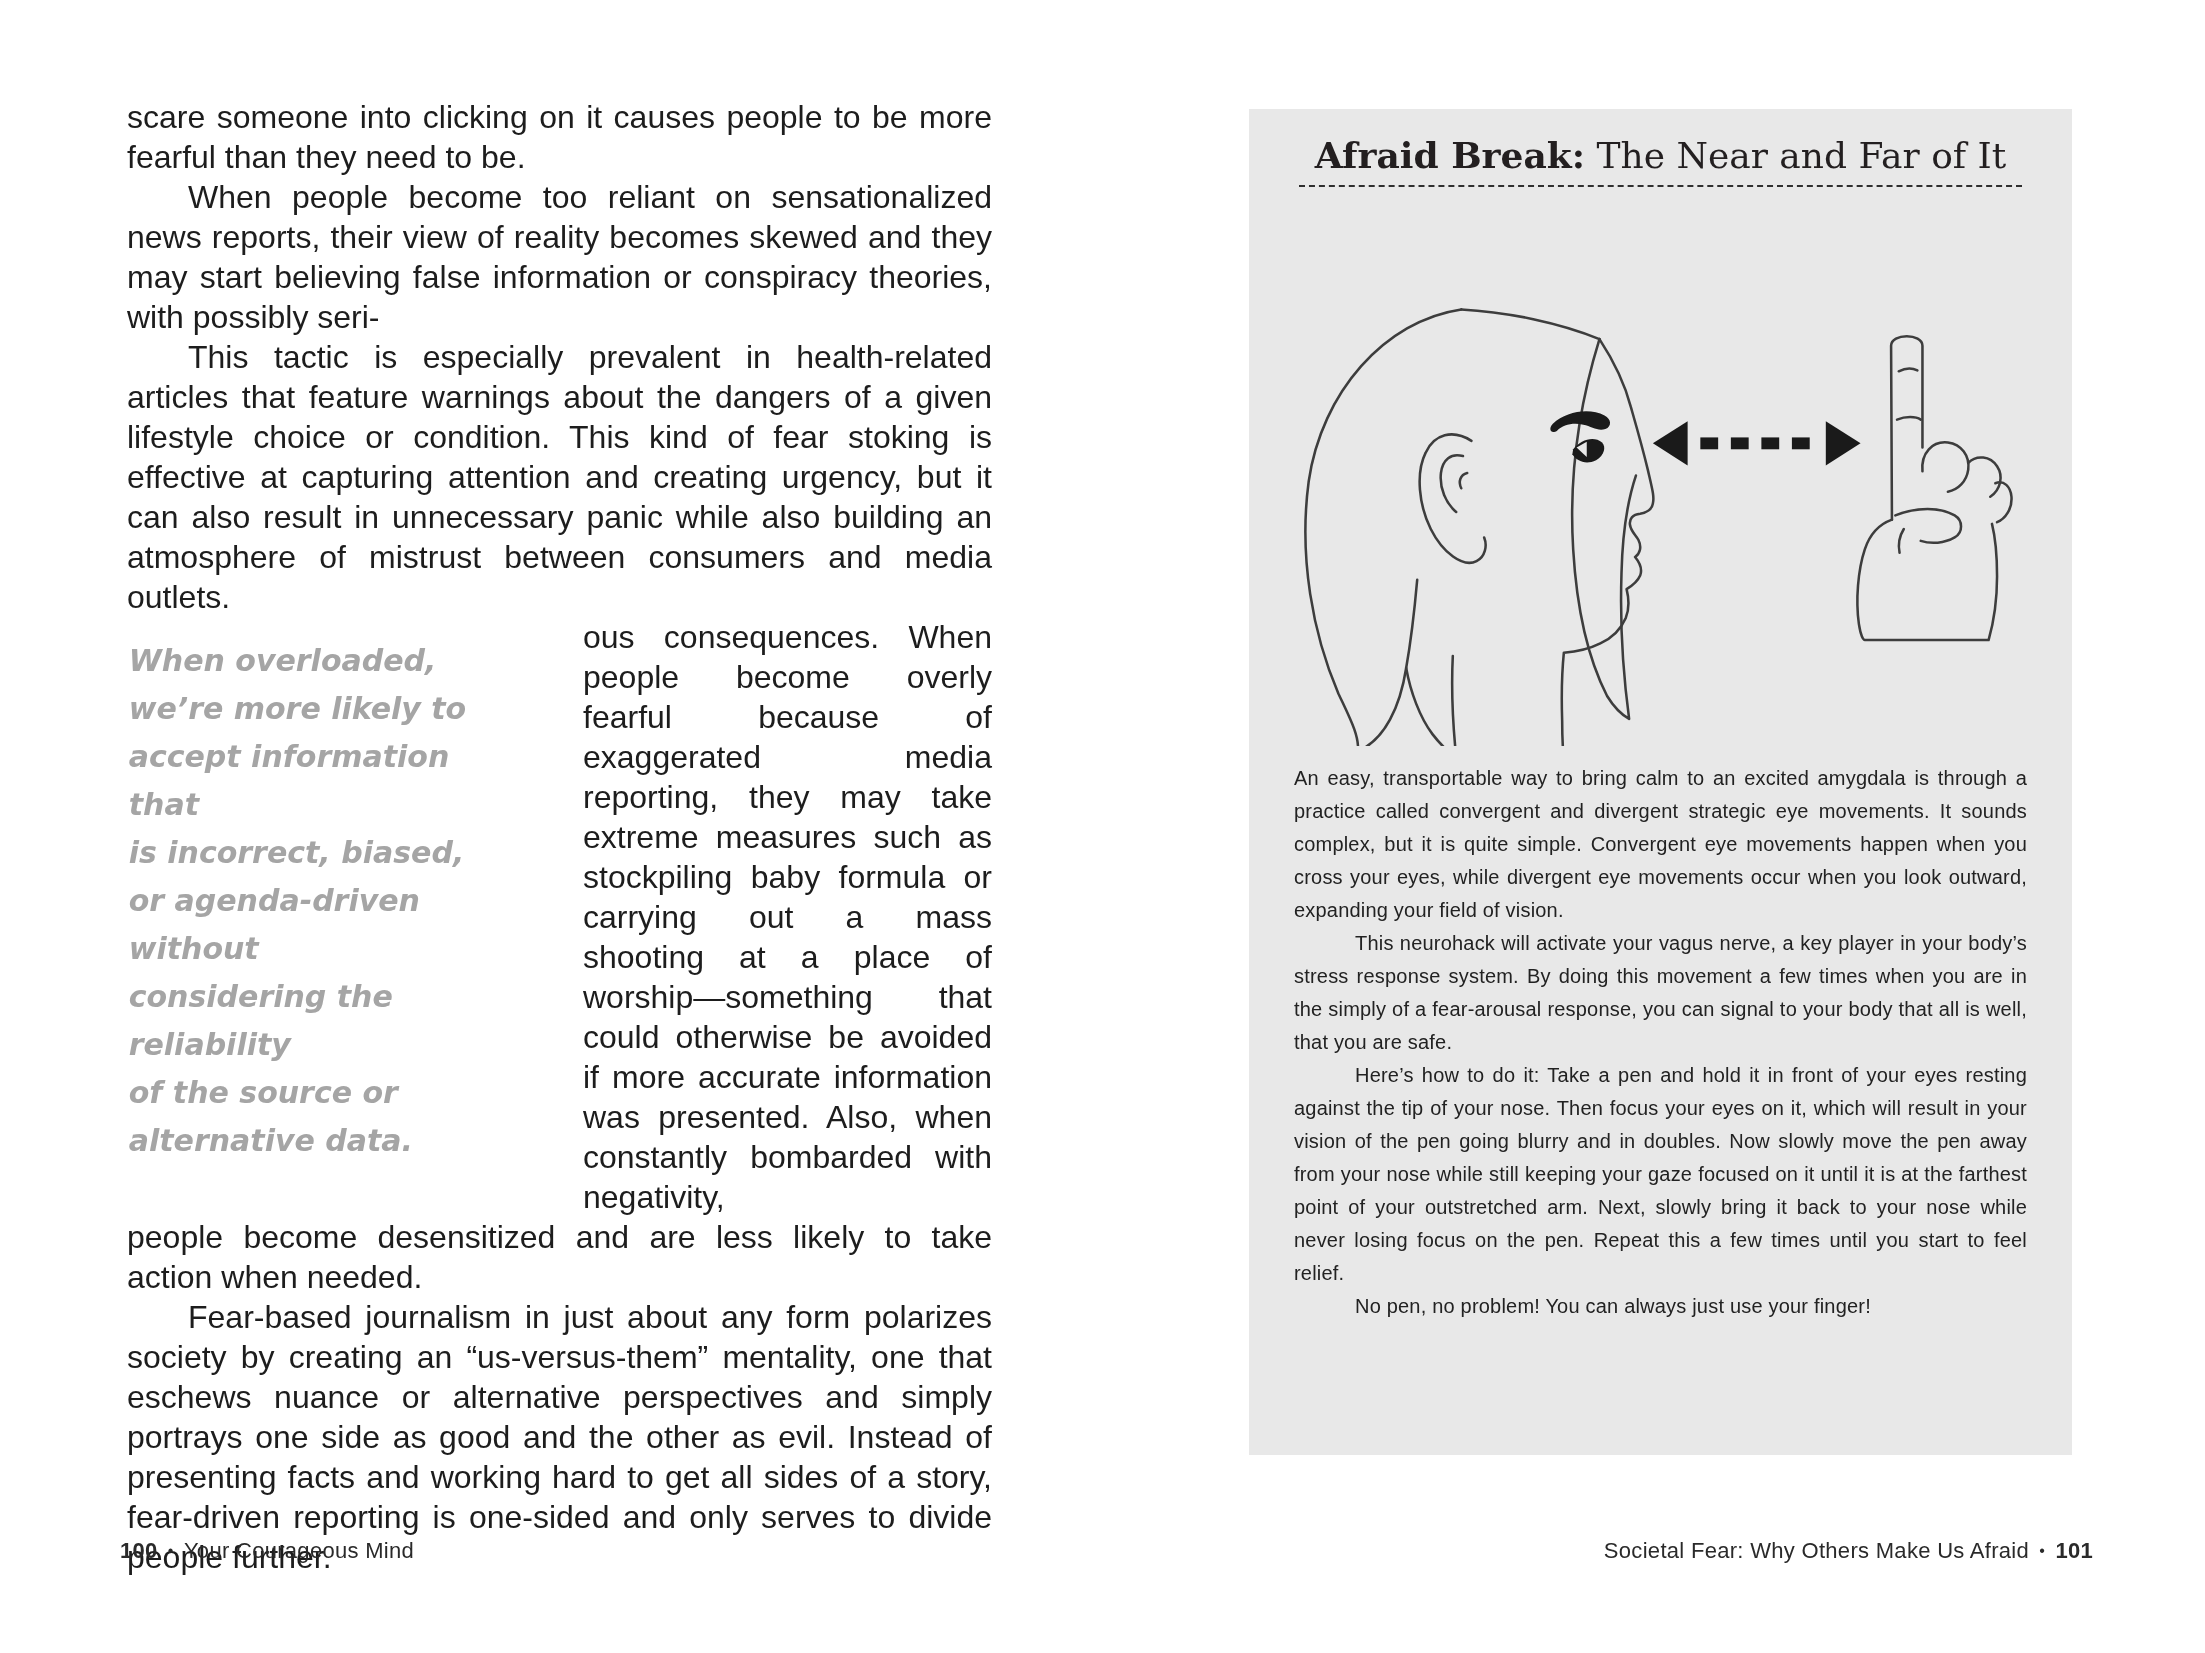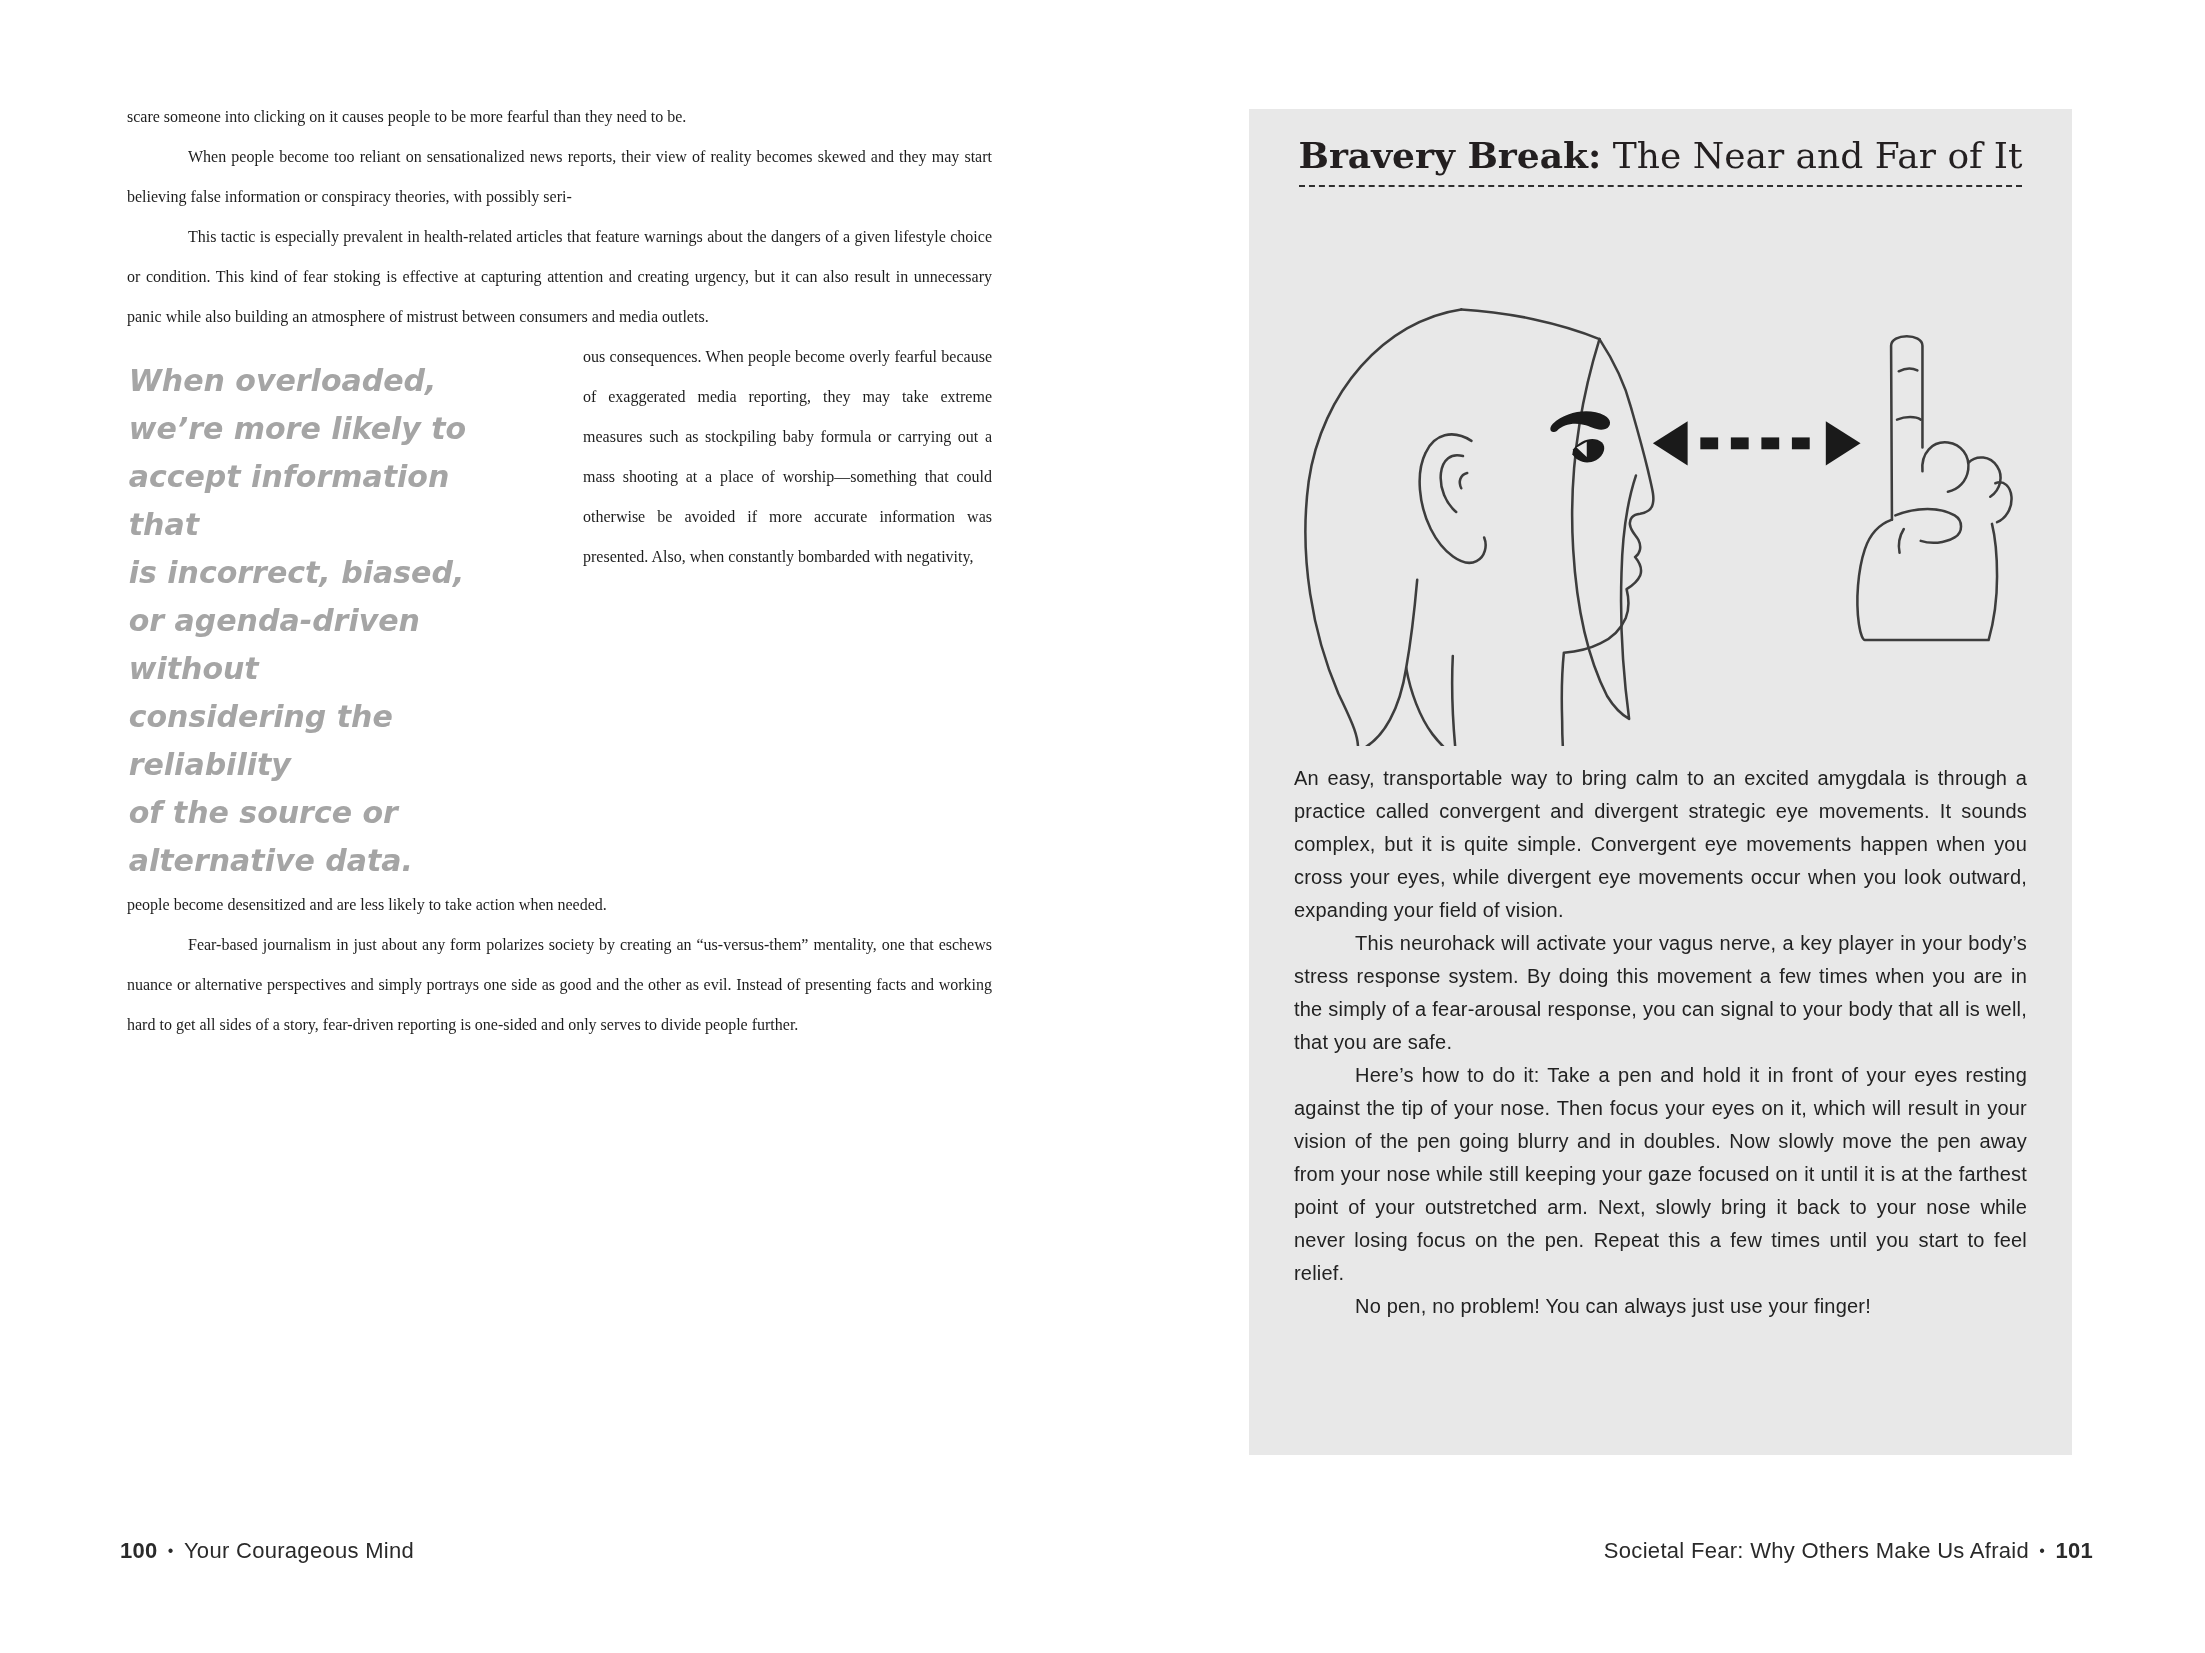--- a/index.html
+++ b/index.html
@@ -7,22 +7,22 @@
     width:2205px; height:1654px; position:relative; overflow:hidden;
     background:#ffffff;
     font-family:"DejaVu Serif", serif;
   }
   
   .left-col {
     position:absolute; left:127px; top:97px; width:865px;
     color:#1d1d1d;
   }
   .body-para {
-    margin:0; font-size:16px; line-height:40px; text-align:justify;
-    font-family:Liberation Serif, serif;
+    margin:0; font-size:32px; line-height:40px; text-align:justify;
+    font-family:Liberation Sans, sans-serif;
   }
   .ind { text-indent:61px; }
   .wrap-row { display:flex; align-items:flex-start;gap:28px; }
   .pullquote {
     flex:0 0 428px; width:428px; box-sizing:border-box;
     padding:20.4px 32px 0 1.7px;
     font-family:"DejaVu Sans", sans-serif;
     font-style:italic; font-weight:bold;
     font-size:30px; line-height:48px;
     color:#a5a5a5; white-space:pre-line; text-align:left;
@@ -95,21 +95,21 @@
 
     <p class="body-para">people become desensitized and are less likely to take action when needed.</p>
     <p class="body-para ind">Fear-based journalism in just about any form polarizes society by creating an “us-versus-them” mentality, one that eschews nuance or alternative perspectives and simply portrays one side as good and the other as evil. Instead of presenting facts and working hard to get all sides of a story, fear-driven reporting is one-sided and only serves to divide people further.</p>
   </section>
 
   <footer class="footer footer-left">
     <span class="num">100</span><span class="sep">•</span><span>Your Courageous Mind</span>
   </footer>
 
   <section class="bravery-box">
-    <h2 class="box-title"><span class="lead">Bravery Break:</span><span> The Near and Far of It</span></h2>
+    <h2 class="box-title"><span class="lead">Afraid Break:</span><span> The Near and Far of It</span></h2>
 
     <div class="dashed-rule"></div>
 
     <svg class="illustration" viewBox="0 0 970 624" aria-hidden="true">
 
       <g>
 
         <path class="line-art" d="M250,109 C160,122 85,207 70,312 C58,402 75,492 105,562 C118,590 130,612 128,630 C160,617 178,577 185,532 C191,498 195,462 198,428"></path>
 
         <path class="line-art" d="M185,532 C190,560 201,590 216,610 C226,623 236,632 244,637 C240,598 238,558 240,518"></path>

